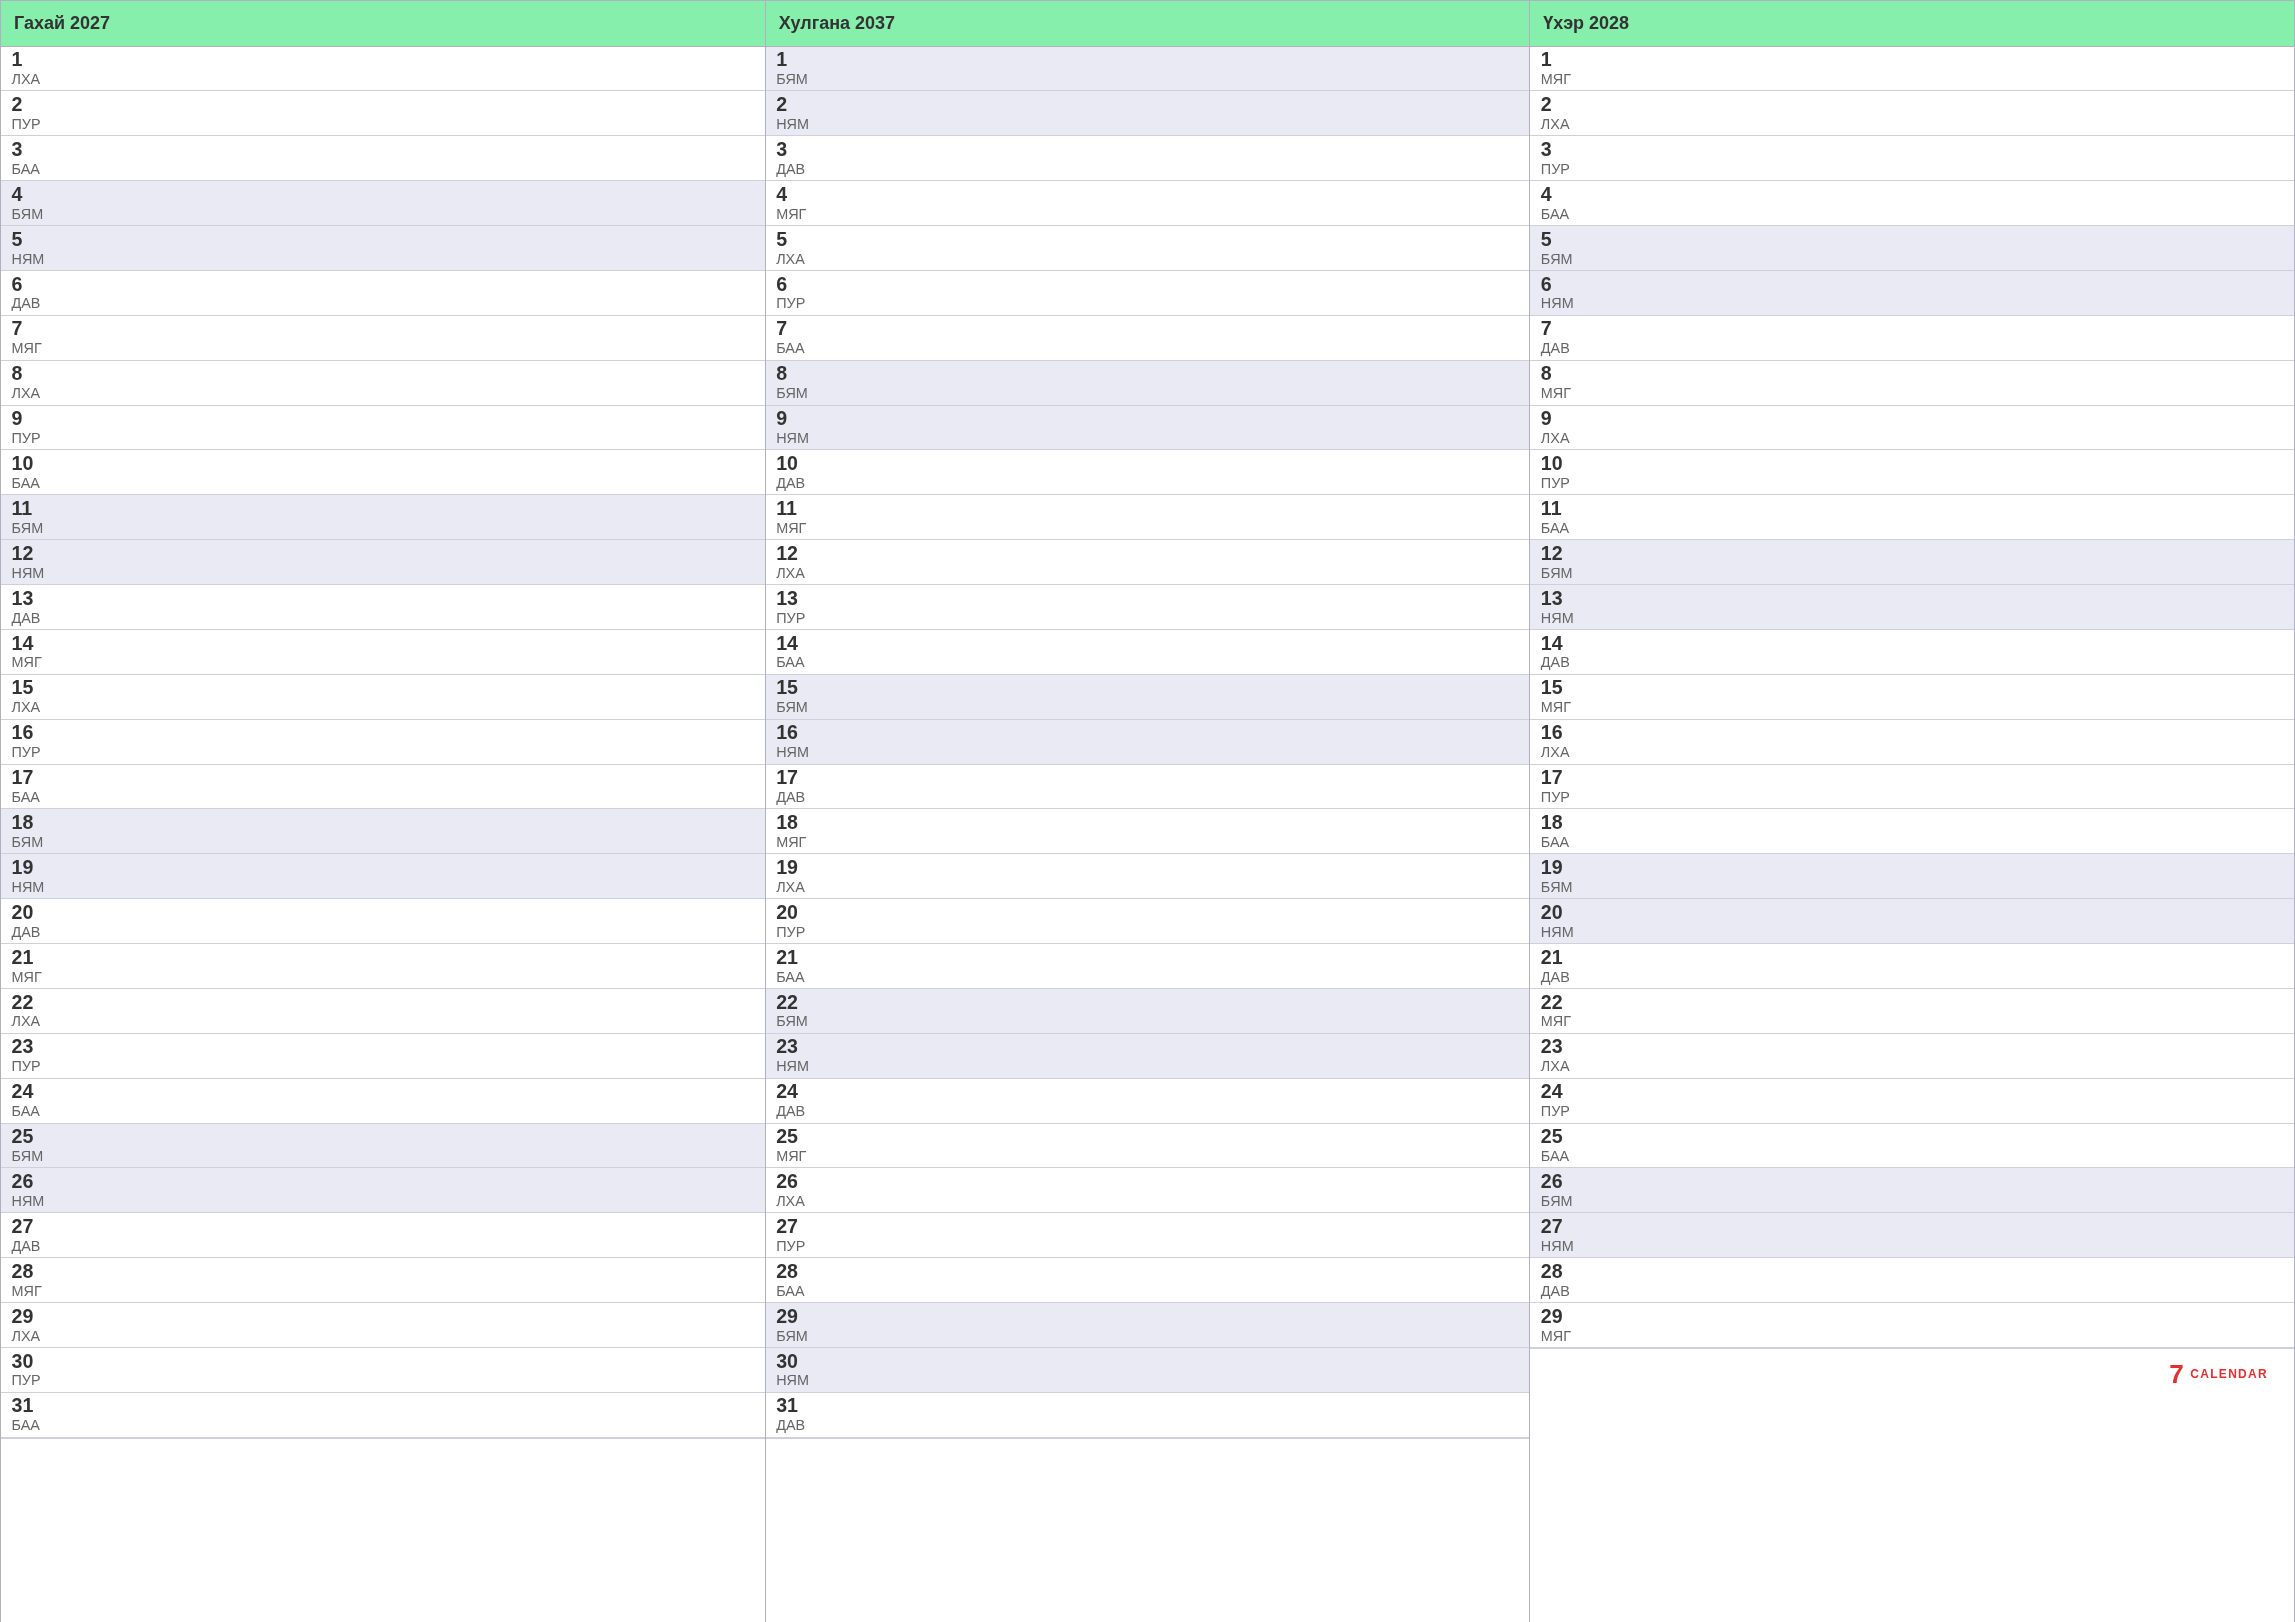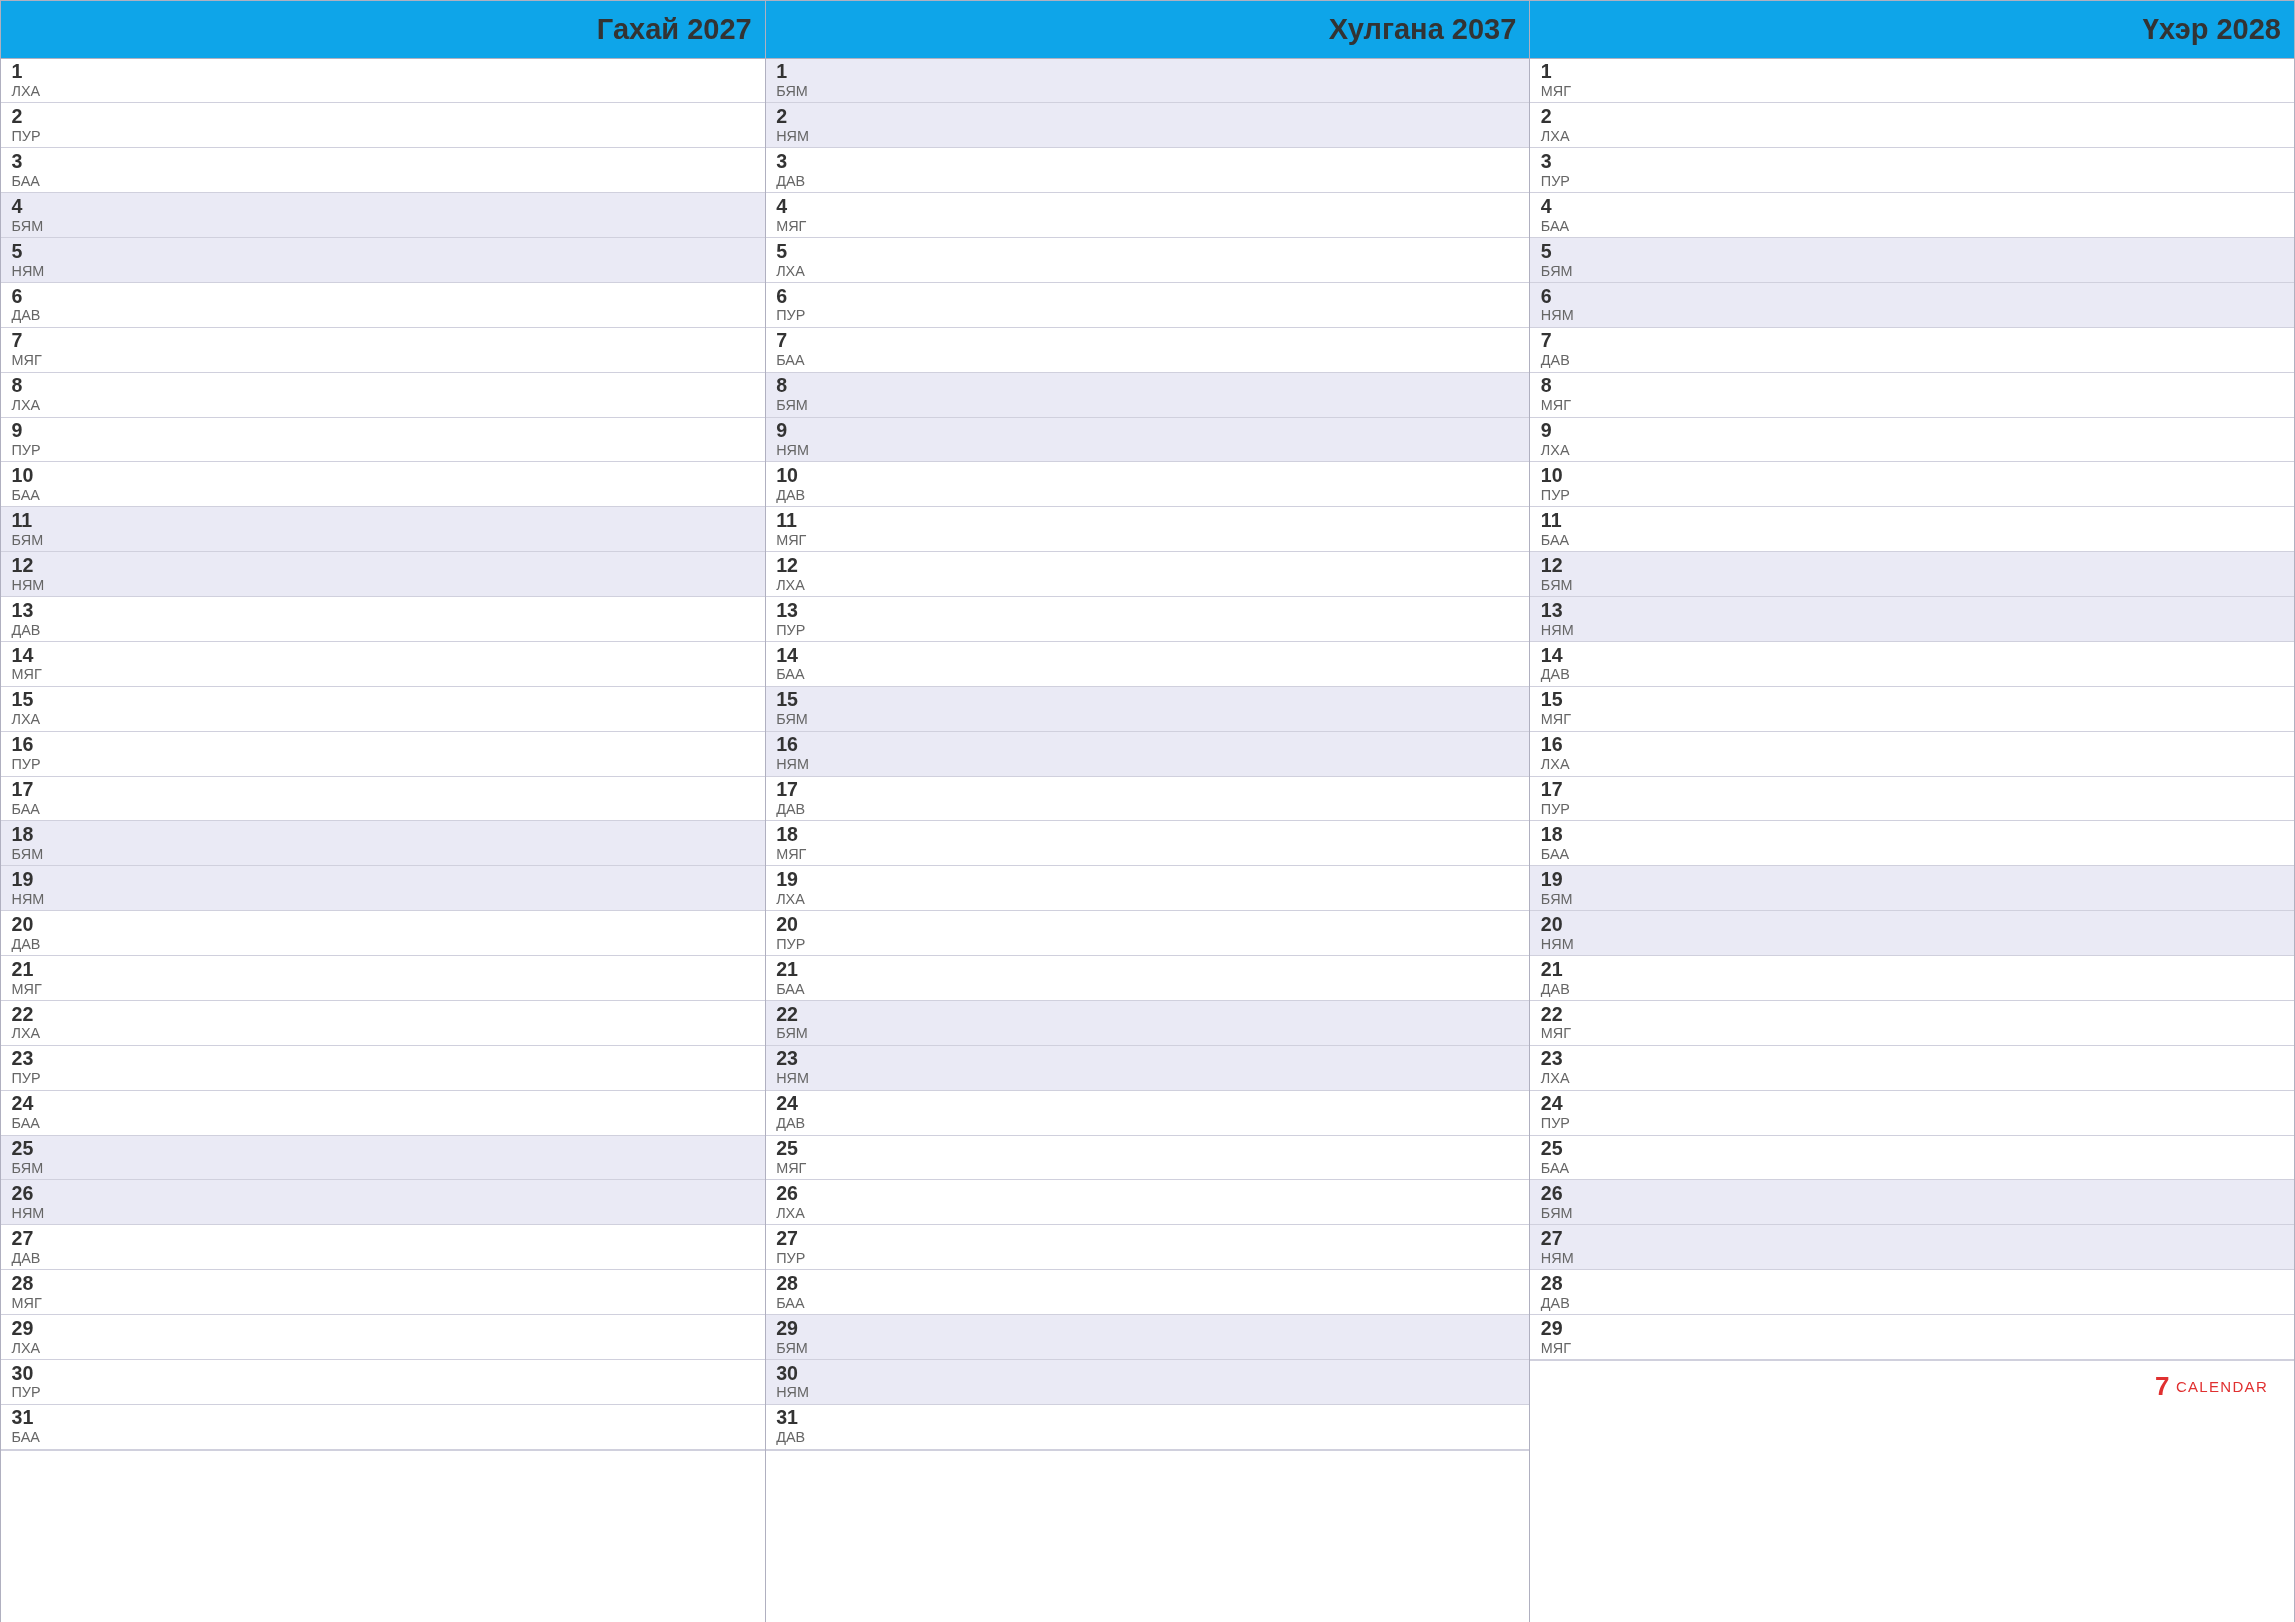--- a/index.html
+++ b/index.html
@@ -34,25 +34,25 @@
       border-right: 1.3px solid #b0b0c0;
       display: flex;
       flex-direction: column;
     }
 
     .month-column:last-child {
       border-right: none;
     }
 
     .month-header {
-      background: #0ea5e9;
+      background: #86efac;
       border-bottom: 1.3px solid #b0b0c0;
       padding: 11.8px 13px;
-      text-align: right;
-      font-size: 29px;
+      text-align: left;
+      font-size: 18px;
       font-weight: bold;
       color: #333;
     }
 
     .day-row {
       display: flex;
       align-items: flex-start;
       border-bottom: 0.7px solid #d0d0dd;
       padding: 2.6px 10.5px 2.6px 10.5px;
       min-height: 35px;
@@ -101,22 +101,22 @@
       gap: 6.5px;
     }
 
     .brand-number {
       font-size: 26px;
       font-weight: bold;
       color: #e03030;
     }
 
     .brand-text {
-      font-size: 15px;
-      font-weight: normal;
+      font-size: 12px;
+      font-weight: bold;
       color: #e03030;
       letter-spacing: 1.3px;
     }
   </style>
 </head>
 <body>
 
 <div class="calendar-container">
   <div class="months-row" id="months-row">
 

